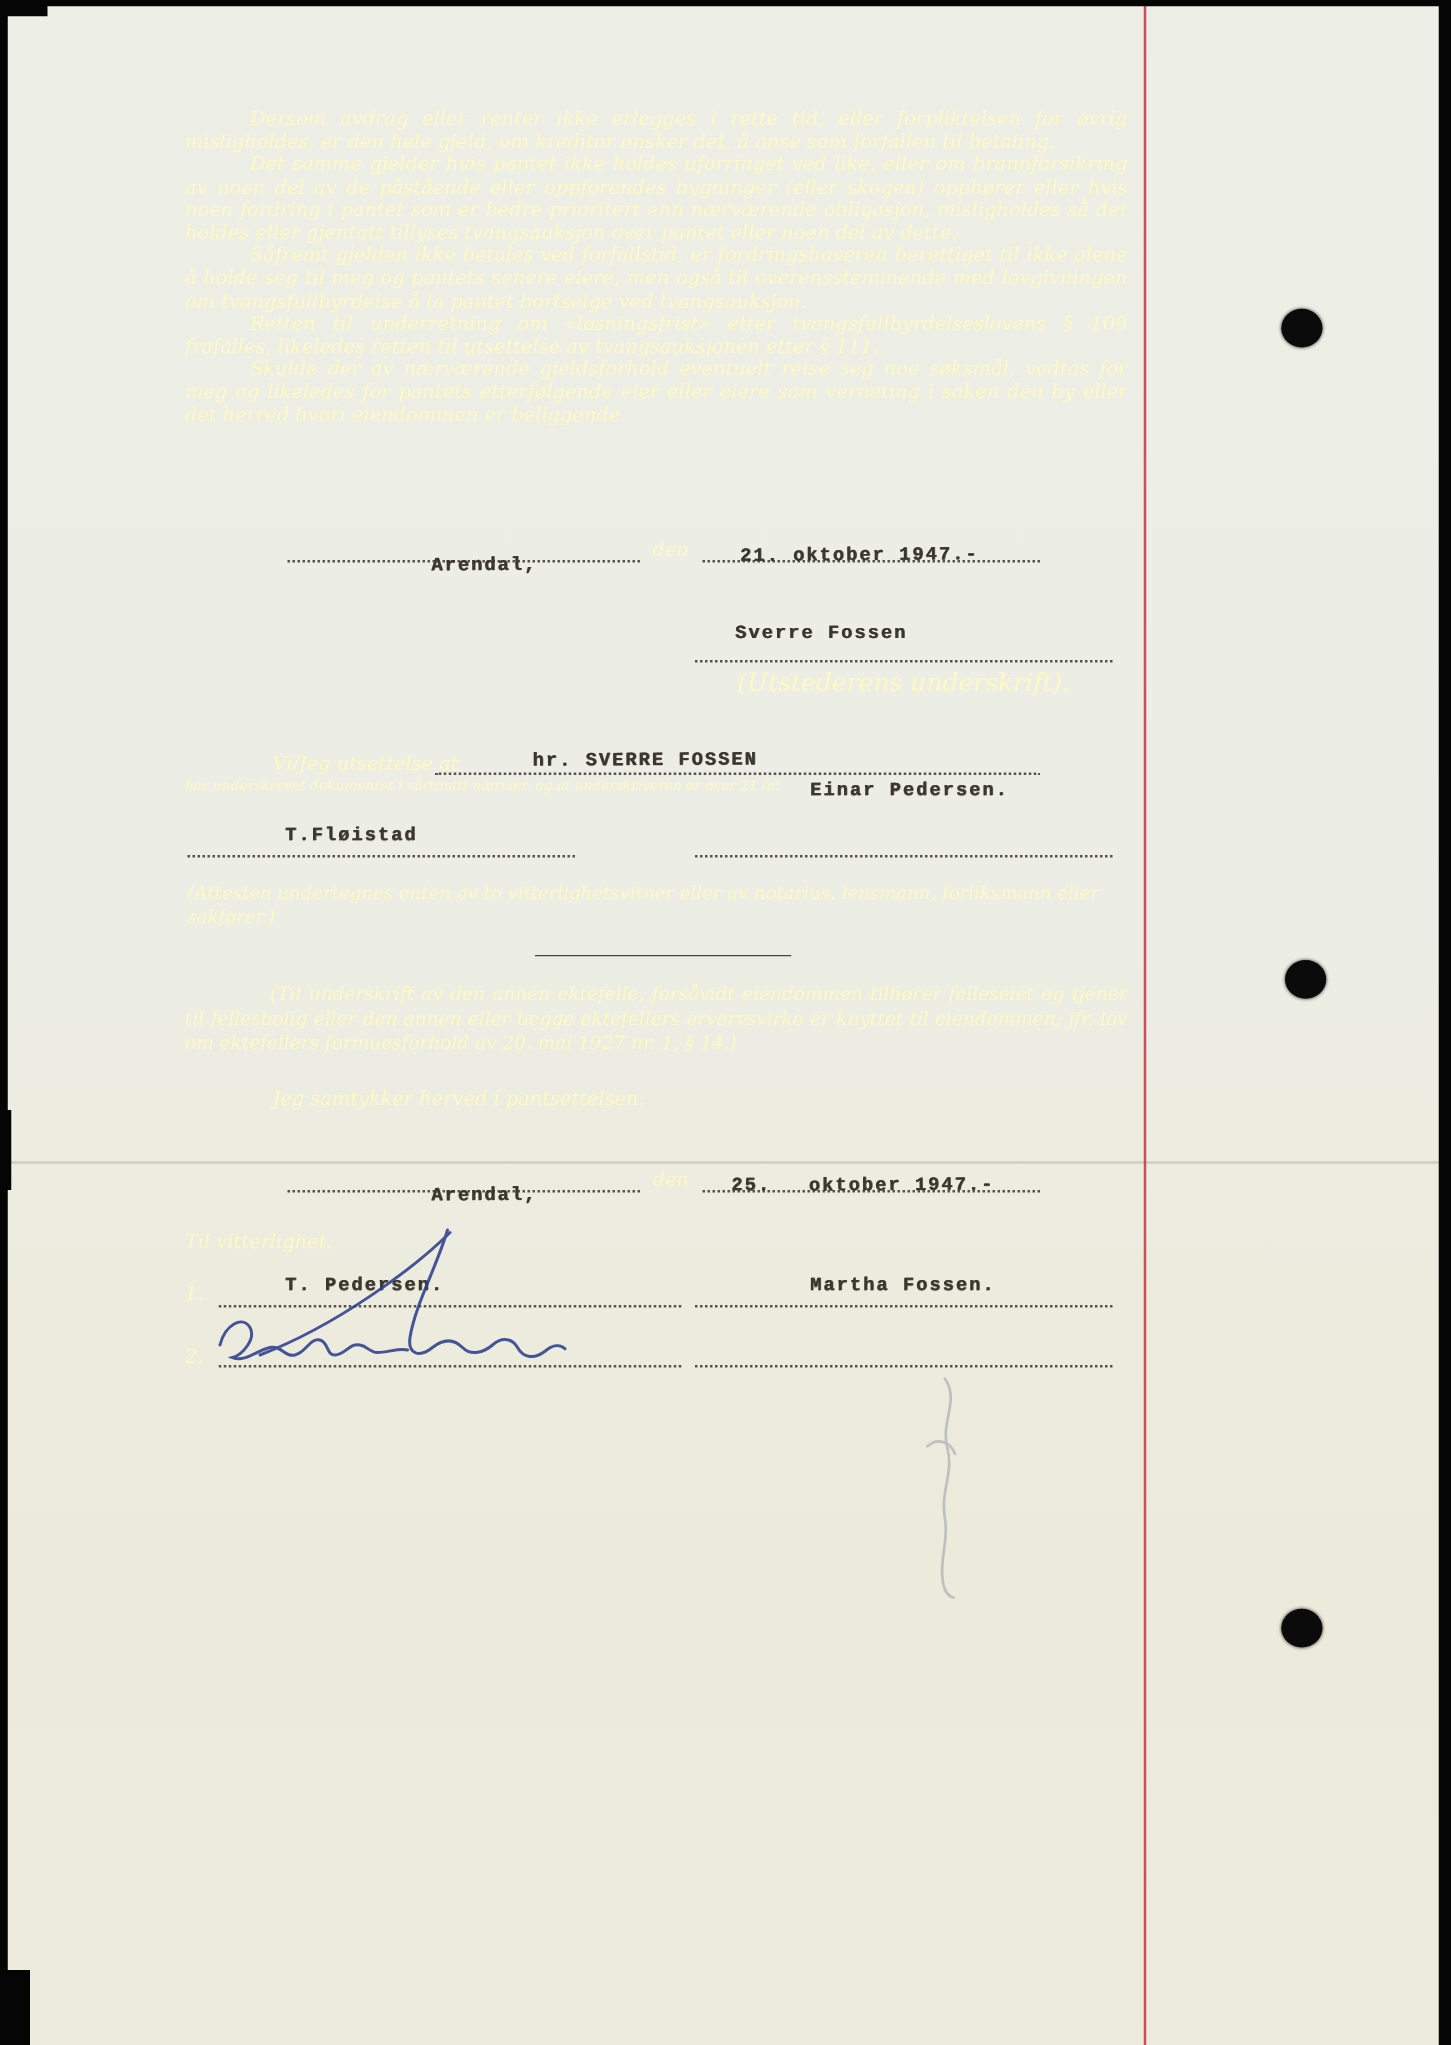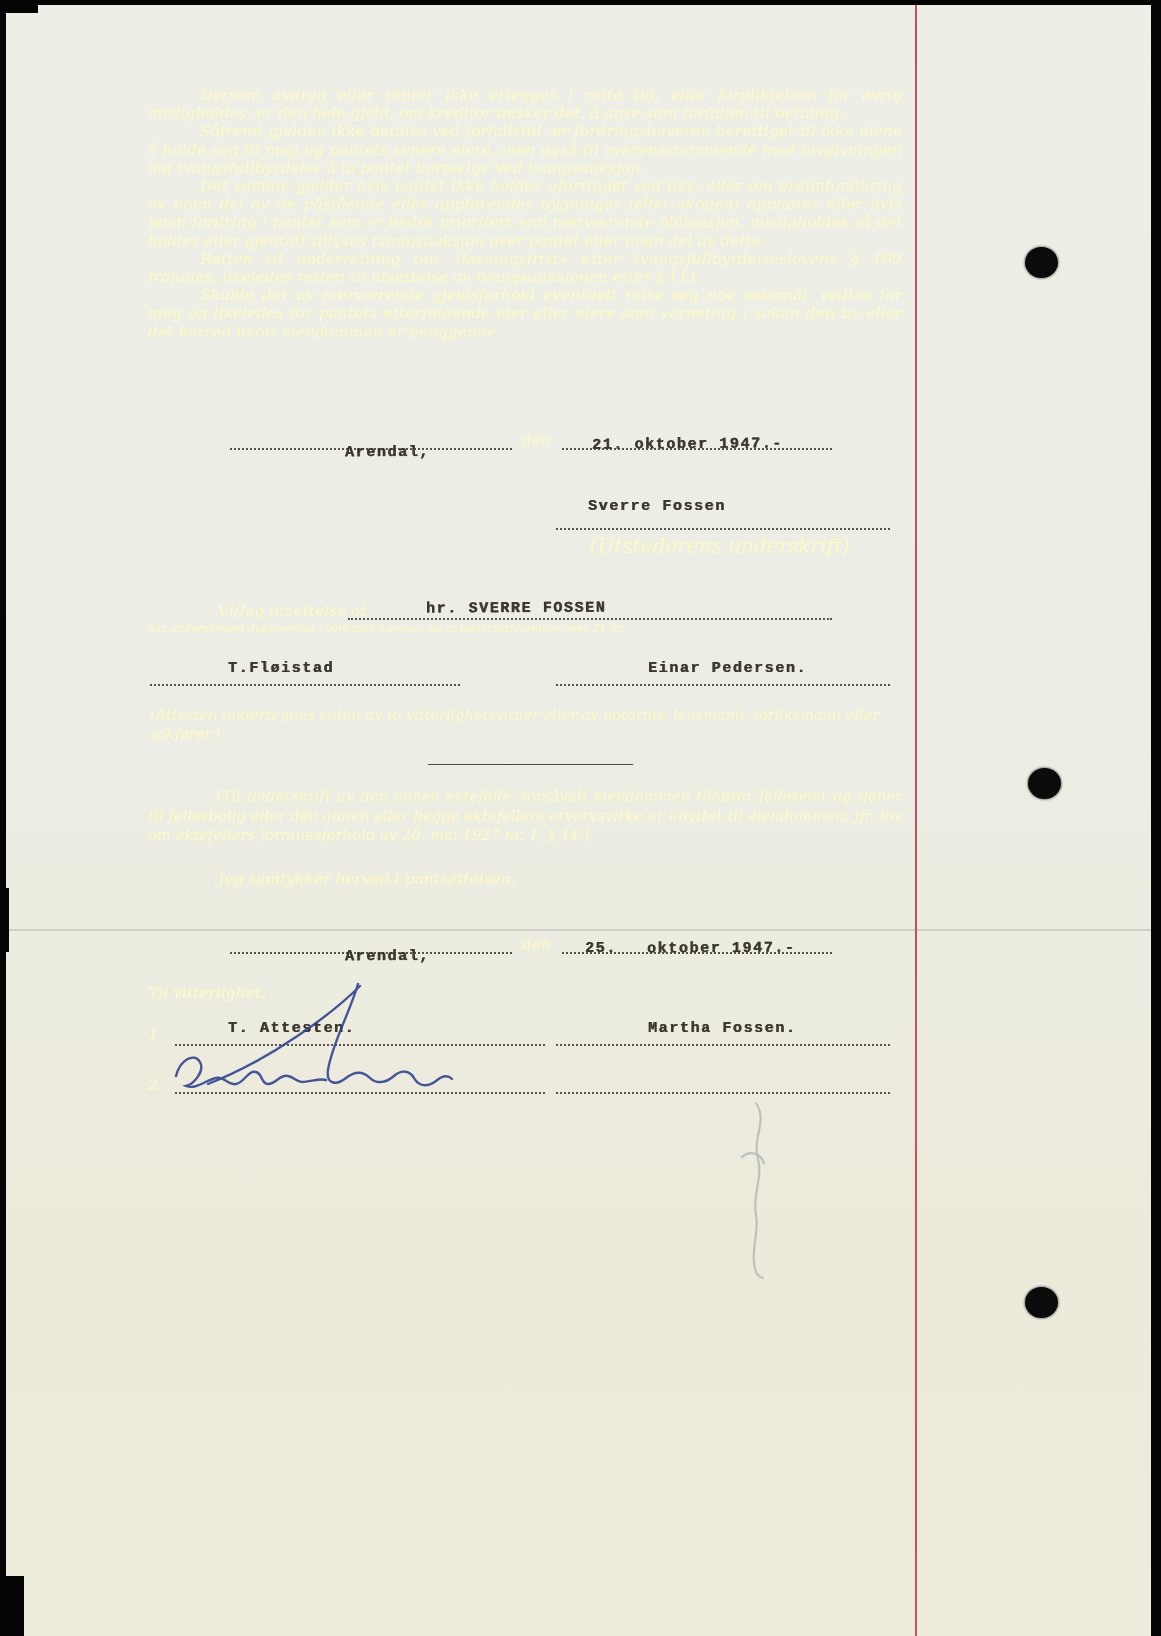--- a/index.html
+++ b/index.html
@@ -21,22 +21,22 @@
   svg{position:absolute;overflow:visible;}
 </style>
 </head>
 <body>
 
 <div class="scan">
   <div class="paper"></div>
 
   <div class="para it" style="left:148px;top:86px;width:754px;font-size:15.5px;line-height:18.2px;">
     <p>Dersom avdrag eller renter ikke erlegges i rette tid, eller forpliktelsen for øvrig misligholdes, er den hele gjeld, om kreditor ønsker det, å anse som forfallen til betaling.</p>
+    <p>Det samme gjelder hvis pantet ikke holdes uforringet ved like, eller om brannforsikring av noen del av de påstående eller oppførendes bygninger (eller skogen) opphører eller hvis noen fordring i pantet som er bedre prioritert enn nærværende obligasjon, misligholdes så det holdes eller gjentatt tillyses tvangsauksjon over pantet eller noen del av dette.</p>
     <p>Såfremt gjelden ikke betales ved forfallstid, er fordringshaveren berettiget til ikke alene å holde seg til meg og pantets senere eiere, men også til overensstemmende med lovgivningen om tvangsfullbyrdelse å la pantet bortselge ved tvangsauksjon.</p>
-    <p>Det samme gjelder hvis pantet ikke holdes uforringet ved like, eller om brannforsikring av noen del av de påstående eller oppførendes bygninger (eller skogen) opphører eller hvis noen fordring i pantet som er bedre prioritert enn nærværende obligasjon, misligholdes så det holdes eller gjentatt tillyses tvangsauksjon over pantet eller noen del av dette.</p>
     <p>Retten til underretning om «løsningsfrist» etter tvangsfullbyrdelseslovens § 109 frafalles, likeledes retten til utsettelse av tvangsauksjonen etter § 111.</p>
     <p>Skulde der av nærværende gjeldsforhold eventuelt reise seg noe søksmål, vedtas for meg og likeledes for pantets etterfølgende eier eller eiere som verneting i saken den by eller det herred hvori eiendommen er beliggende.</p>
   </div>
 
   <div class="dots" style="left:230px;top:448px;width:282px;"></div>
   <span class="lbl it" style="left:522px;top:431px;">den</span>
   <div class="dots" style="left:562px;top:448px;width:270px;"></div>
   <span class="typed" style="left:345px;top:444px;transform:rotate(-0.3deg);">Arendal,</span>
   <span class="typed" style="left:592px;top:436px;transform:rotate(-0.4deg);">21. oktober 1947.-</span>
 
@@ -44,42 +44,42 @@
   <div class="dots" style="left:556px;top:528px;width:334px;"></div>
   <div class="it" style="position:absolute;left:556px;top:534px;width:334px;text-align:center;font-size:20px;">(Utstederens underskrift).</div>
 
   <span class="lbl it" style="left:218px;top:602px;">Vi/Jeg utsettelse at</span>
   <div class="dots" style="left:348px;top:618px;width:484px;"></div>
   <span class="typed" style="left:426px;top:600px;transform:rotate(-0.3deg);">hr. SVERRE FOSSEN</span>
   <div class="it" style="position:absolute;left:148px;top:622px;width:754px;font-size:11px;">har underskrevet dokumentet i vårt/mitt nærvær, og at underskriveren er over 21 år.</div>
 
   <span class="typed" style="left:228px;top:660px;">T.Fløistad</span>
   <div class="dots" style="left:150px;top:684px;width:310px;"></div>
-  <span class="typed" style="left:648px;top:660px;">Einar Pedersen.</span>
+  <span class="typed" style="left:648px;top:624px;">Einar Pedersen.</span>
   <div class="dots" style="left:556px;top:684px;width:334px;"></div>
 
   <div class="it" style="position:absolute;left:150px;top:706px;width:760px;font-size:14.5px;line-height:19px;">(Attesten undertegnes enten av to vitterlighetsvitner eller av notarius, lensmann, forliksmann eller sakfører.)</div>
 
   <div style="position:absolute;left:428px;top:764px;width:205px;border-top:1.4px solid #4a483f;"></div>
 
   <div class="it" style="position:absolute;left:148px;top:786px;width:754px;font-size:14.8px;line-height:19.5px;text-align:justify;text-indent:68px;">(Til underskrift av den annen ektefelle, forsåvidt eiendommen tilhører felleseiet og tjener til fellesbolig eller den annen eller begge ektefellers ervervsvirke er knyttet til eiendommen; jfr. lov om ektefellers formuesforhold av 20. mai 1927 nr. 1, § 14.)</div>
 
   <span class="lbl it" style="left:218px;top:870px;">Jeg samtykker herved i pantsettelsen.</span>
 
   <div class="dots" style="left:230px;top:952px;width:282px;"></div>
   <span class="lbl it" style="left:522px;top:935px;">den</span>
   <div class="dots" style="left:562px;top:952px;width:270px;"></div>
   <span class="typed" style="left:345px;top:948px;transform:rotate(-0.3deg);">Arendal,</span>
   <span class="typed" style="left:585px;top:940px;">25.</span>
   <span class="typed" style="left:647px;top:940px;transform:rotate(-0.3deg);">oktober 1947.-</span>
 
   <span class="lbl it" style="left:148px;top:984px;">Til vitterlighet.</span>
 
   <span class="lbl it" style="left:148px;top:1026px;">1.</span>
-  <span class="typed" style="left:228px;top:1020px;">T. Attesten.</span>
+  <span class="typed" style="left:228px;top:1020px;">T. Pedersen.</span>
   <div class="dots" style="left:175px;top:1044px;width:370px;"></div>
   <span class="typed" style="left:648px;top:1020px;">Martha Fossen.</span>
   <div class="dots" style="left:556px;top:1044px;width:334px;"></div>
 
   <span class="lbl it" style="left:148px;top:1076px;">2.</span>
   <div class="dots" style="left:175px;top:1092px;width:370px;"></div>
   <div class="dots" style="left:556px;top:1092px;width:334px;"></div>
 
   <svg style="left:160px;top:972px;" width="310" height="145" viewBox="0 0 310 145">
     <g fill="none" stroke="#2f3f8e" stroke-width="2.4" stroke-linecap="round" opacity="0.88">

